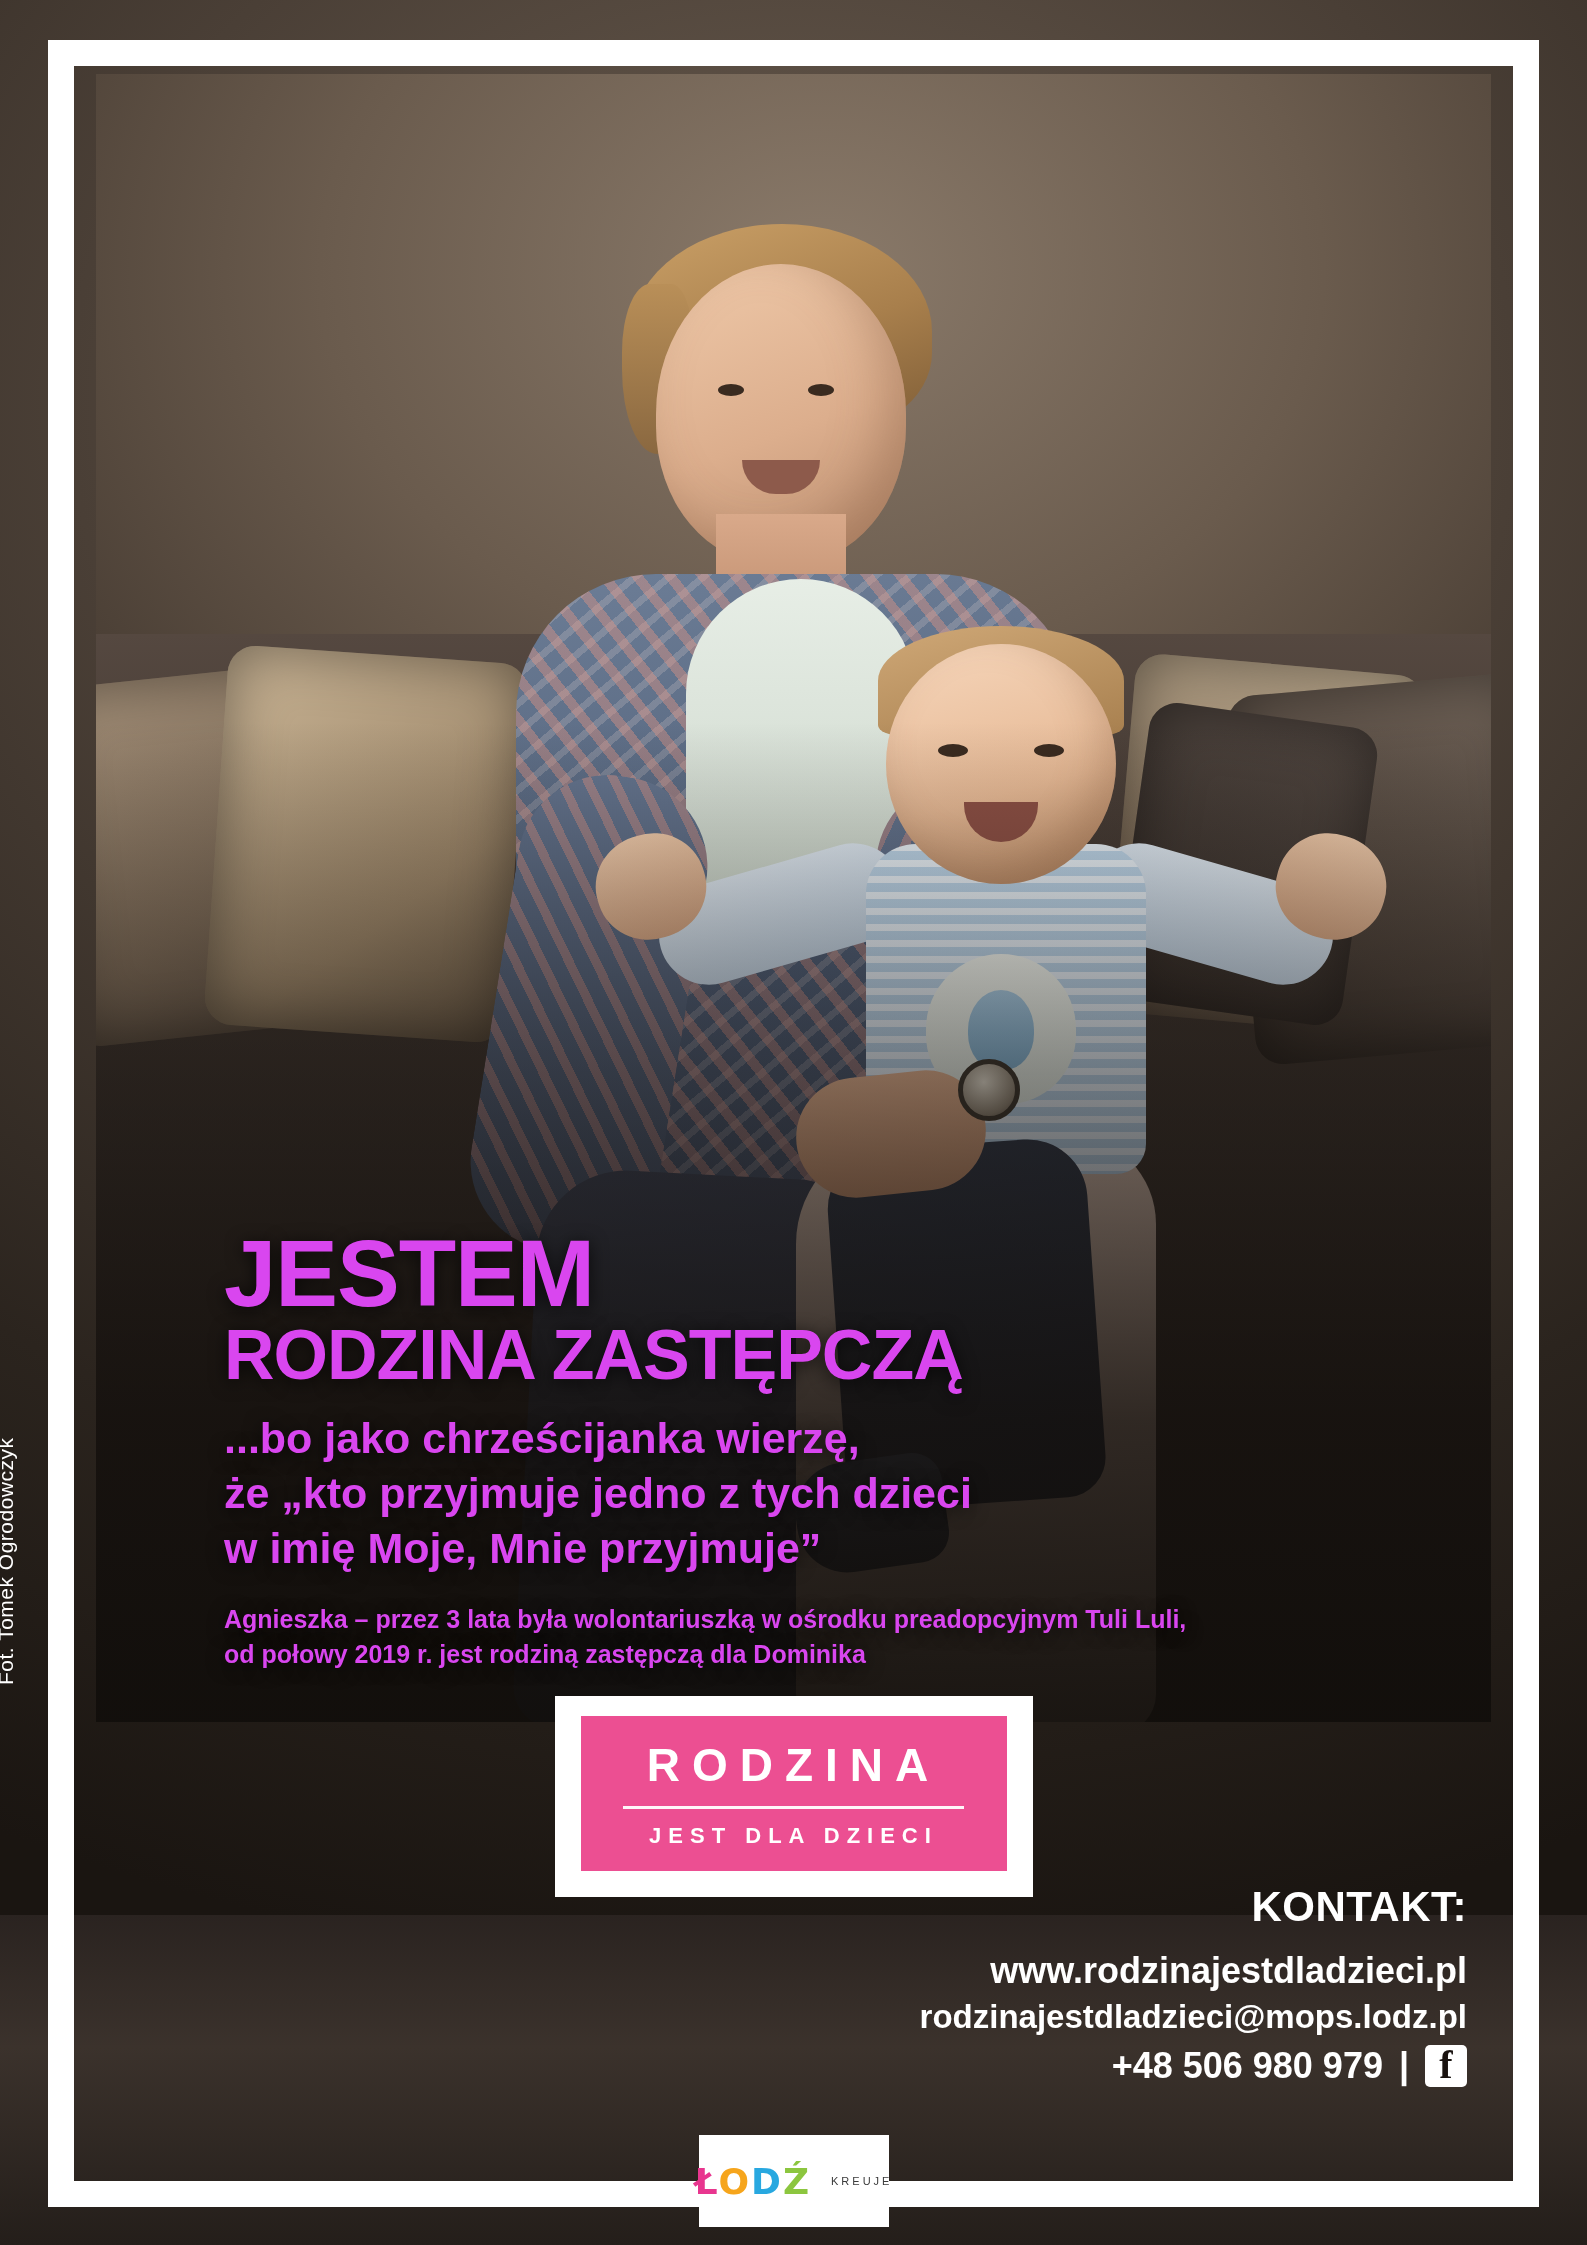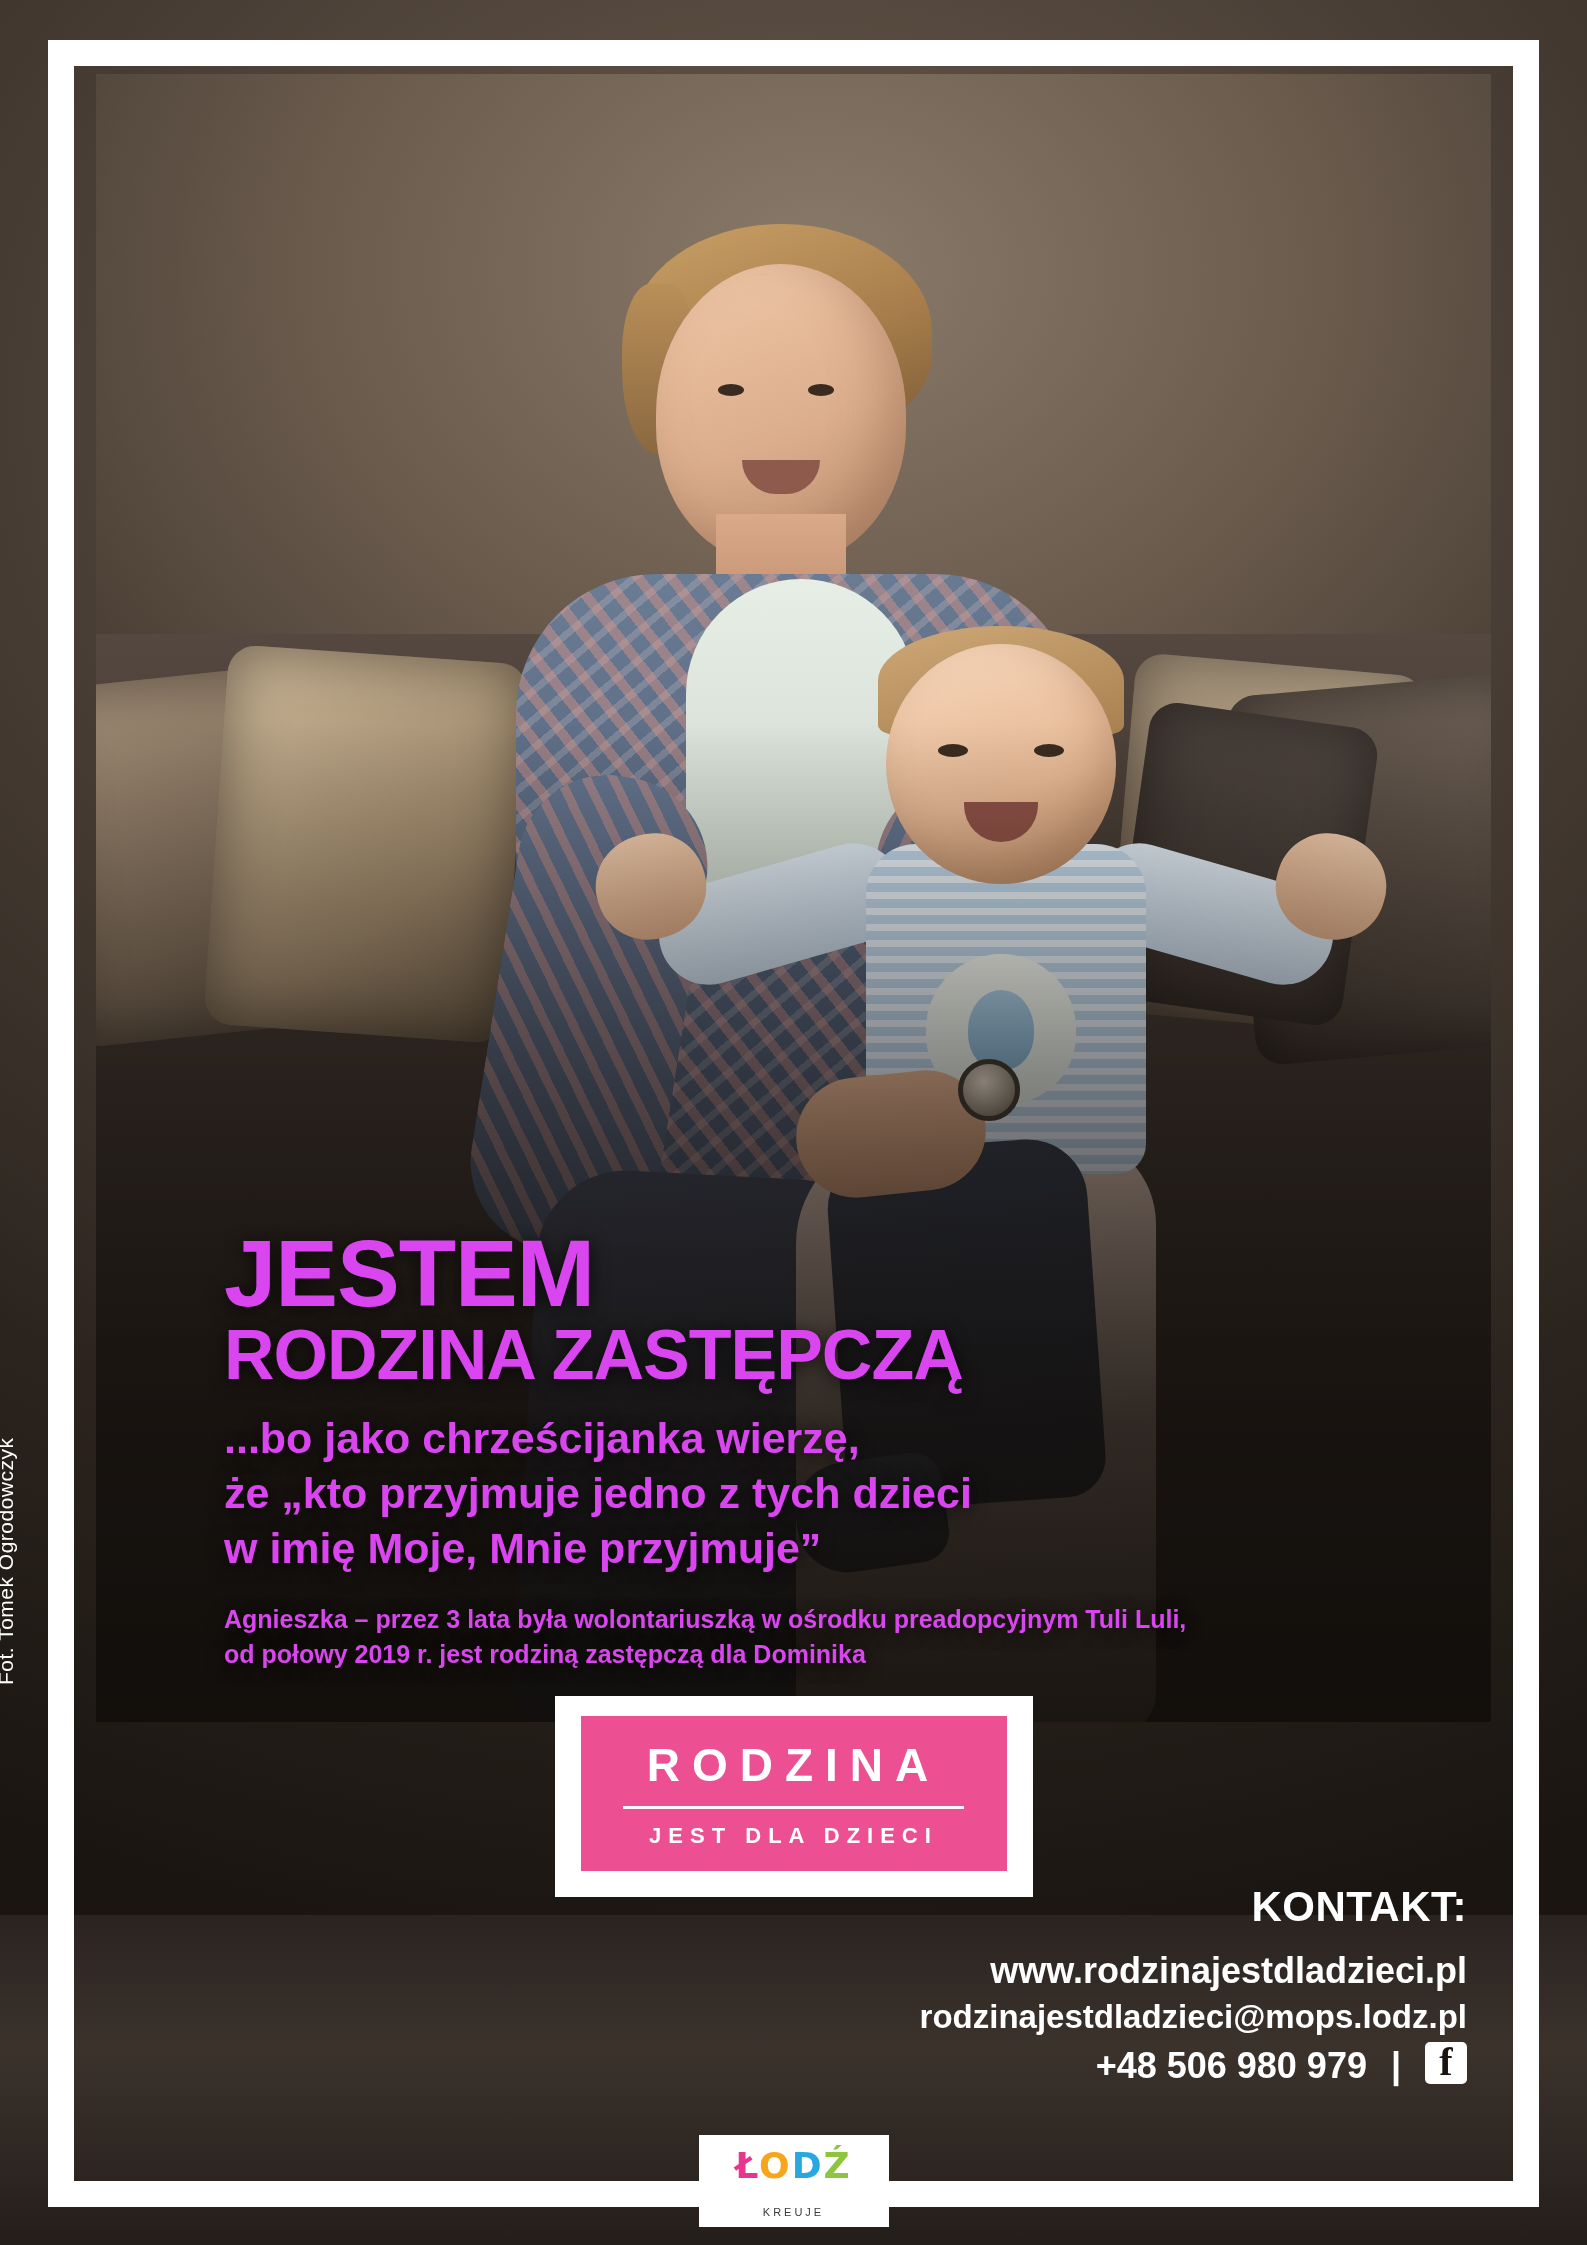--- a/index.html
+++ b/index.html
@@ -356,23 +356,23 @@
     margin-bottom: 16px;
   }
   .band-line {
     font-size: 36px;
     font-weight: bold;
     line-height: 1.32;
   }
   .band-line.small { font-size: 33px; }
   .contact-last {
     display: flex;
-    align-items: flex-start;
+    align-items: center;
     justify-content: flex-end;
-    gap: 24px;
+    gap: 16px;
     margin-top: 4px;
   }
   .fb-icon {
     display: inline-block;
     width: 42px; height: 42px;
     background: #ffffff;
     color: #1b1713;
     border-radius: 5px;
     position: relative;
   }
@@ -390,21 +390,21 @@
   
   .city-logo {
     position: absolute;
     left: 50%;
     transform: translateX(-50%);
     bottom: 18px;
     background: #ffffff;
     width: 190px;
     height: 92px;
     display: flex;
-    flex-direction: column;
+    flex-direction: row;
     align-items: center;
     justify-content: center;
     gap: 20px;
   }
   .city-mark {
     font-size: 36px;
     font-weight: bold;
     letter-spacing: 2px;
     color: #2b2b2b;
     font-family: "DejaVu Sans", sans-serif;

